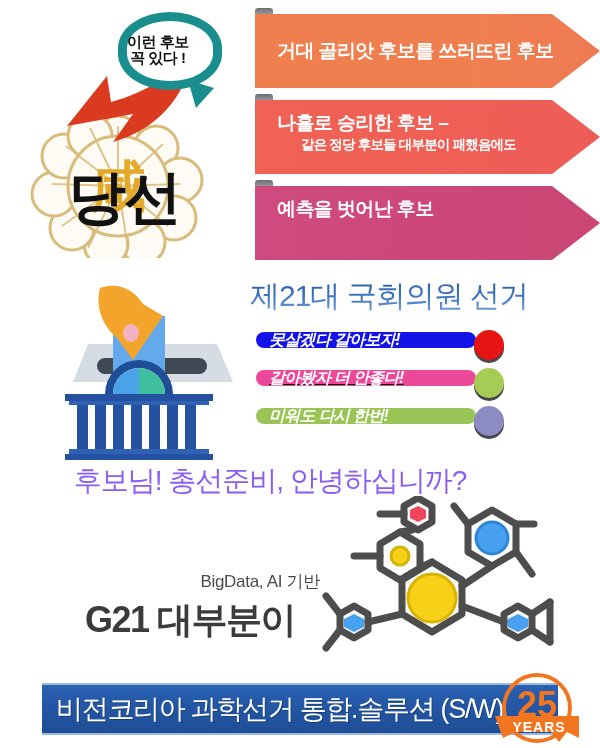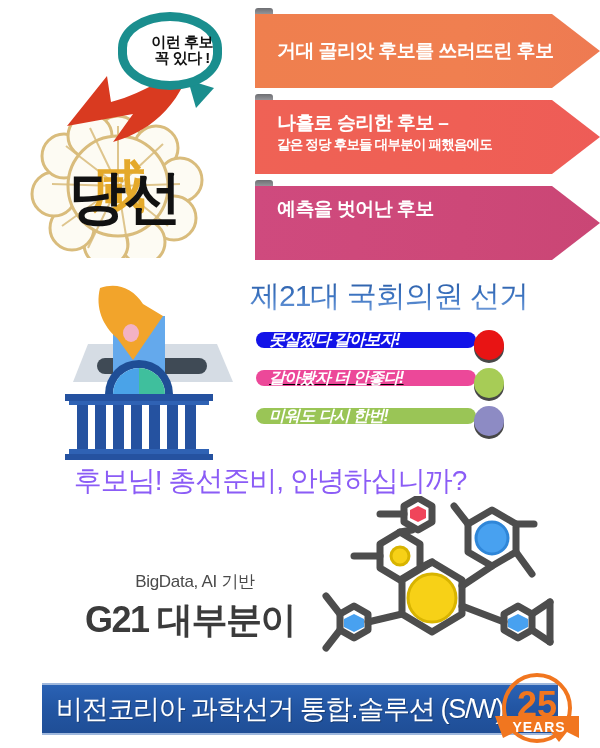--- a/index.html
+++ b/index.html
@@ -11,21 +11,21 @@
     width:600px;height:748px;
     background:#ffffff;
     overflow:hidden;
   }
 
   
   .bubble{
     position:absolute;left:118px;top:12px;width:104px;height:78px;
     background:#ffffff;border:9px solid #1a8e8e;border-radius:50%/46%;
     box-sizing:border-box;z-index:6;
-    display:flex;align-items:center;justify-content:flex-end;
+    display:flex;align-items:center;justify-content:flex-start;
   }
   .bubble-text{
     font-size:15px;line-height:1.08;font-weight:bold;color:#111;
     text-align:center;letter-spacing:-0.5px;white-space:pre-line;
     margin-top:-2px;
   }
   .bubble-tail{
     position:absolute;left:186px;top:78px;width:30px;height:32px;z-index:5;
   }
 
@@ -52,21 +52,21 @@
     position:relative;z-index:2;
     padding:11px 0 11px 22px;
     color:#ffffff;
     clip-path:polygon(0 0, calc(100% - 48px) 0, 100% 50%, calc(100% - 48px) 100%, 0 100%);
     box-sizing:border-box;
   }
   .r1{background:linear-gradient(95deg,#ef7f4e 0%,#f07f50 60%,#ee7a52 100%);height:74px;}
   .r2{background:linear-gradient(95deg,#ef6255 0%,#ef5f55 60%,#ee5c57 100%);height:74px;}
   .r3{background:linear-gradient(95deg,#cf4a7e 0%,#cd4878 60%,#ca4675 100%);height:74px;}
   .ribbon-main{font-size:19px;font-weight:bold;letter-spacing:-0.6px;line-height:1.25;}
-  .ribbon-sub{font-size:13.5px;font-weight:bold;letter-spacing:-0.8px;line-height:1.25;margin-top:2px;}
+  .ribbon-sub{font-size:13.5px;font-weight:bold;letter-spacing:-0.8px;line-height:1.25;margin-top:2px;margin-left:24px;}
   .ribbon.one-line{display:flex;align-items:center;}
 
   
   .ballot{position:absolute;left:55px;top:282px;width:195px;height:180px;z-index:3;}
 
   
   .election-title{
     position:absolute;left:250px;top:281px;width:330px;
     font-size:30px;letter-spacing:-1px;line-height:1;
     background:linear-gradient(180deg,#2d5fa8 0%,#3f77c4 55%,#6f9ad8 100%);
@@ -101,21 +101,21 @@
   .tagline{
     position:absolute;left:0;top:462px;width:540px;text-align:center;
     font-size:28px;color:#8b5cf6;letter-spacing:-1px;z-index:4;
   }
 
   
   .molecule{position:absolute;left:318px;top:496px;width:270px;height:190px;z-index:2;}
 
   
   .brand-sub{
-    position:absolute;left:70px;top:570px;width:250px;text-align:center;
+    position:absolute;left:70px;top:570px;width:250px;text-align:right;
     font-size:17px;color:#4a4a4a;letter-spacing:-0.3px;z-index:4;
   }
   .brand-main{
     position:absolute;left:60px;top:596px;width:260px;text-align:center;
     font-size:36px;font-weight:bold;color:#3b3b3b;letter-spacing:-1.5px;z-index:4;
   }
 
   
   .banner{
     position:absolute;left:42px;top:683px;width:516px;height:48px;

